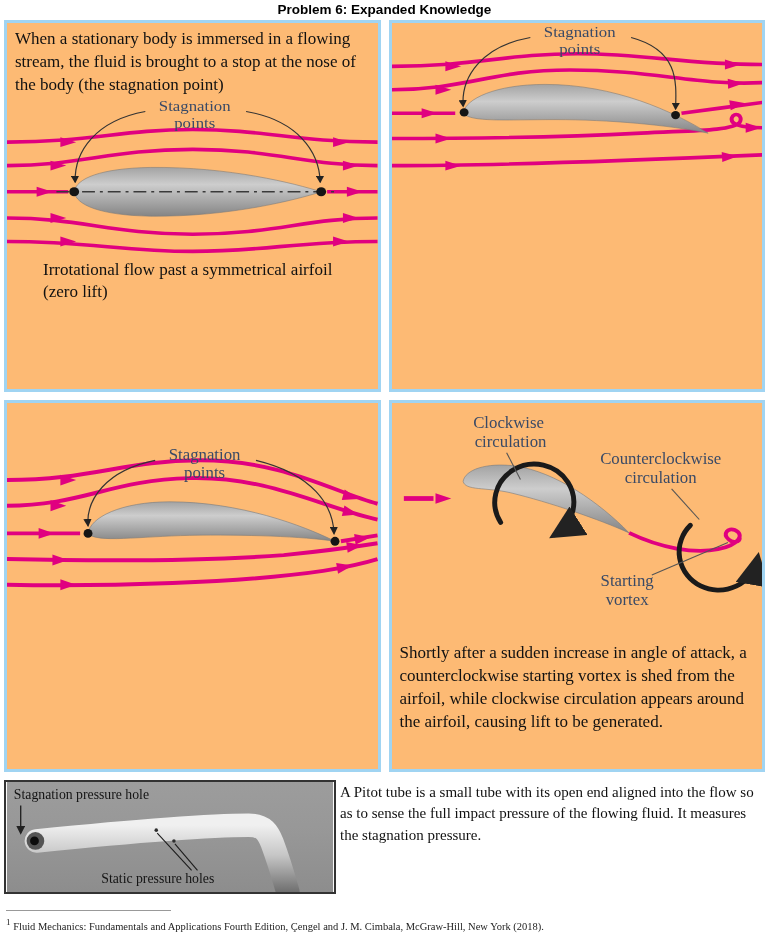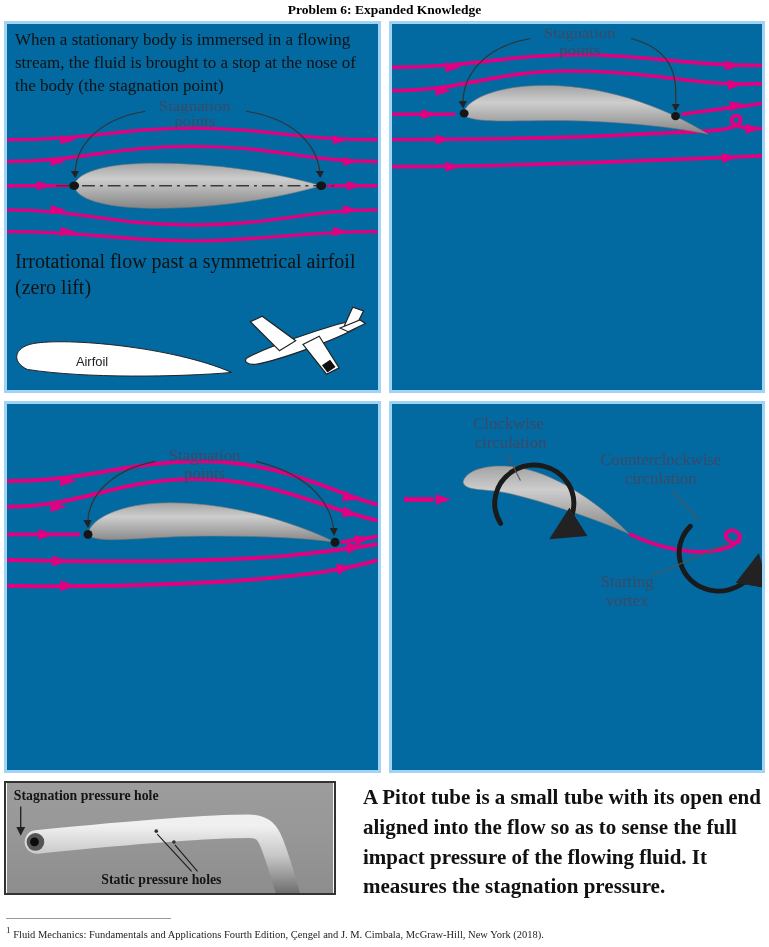--- a/index.html
+++ b/index.html
@@ -3,42 +3,42 @@
 <meta charset="utf-8">
 <style>
   :root{
     --blue:#a0d4f2;
     --magenta:#e00080;
     --dlabel:#3a4a66;
     --ink:#111;
   }
   html,body{margin:0;padding:0;background:#fff;}
   body{width:769px;font-family:"Liberation Serif",serif;color:var(--ink);}
-  .title{font-family:Liberation Serif, serif;font-size:13.5px;font-weight:600;
+  .title{font-family:Liberation Sans, sans-serif;font-size:13.5px;font-weight:600;
          text-align:center;margin:2px 0 3px 0;color:#000;}
   .grid{display:grid;grid-template-columns:1fr 1fr;gap:8px;padding:0 4px;grid-auto-rows:372px;}
-  .panel{border:3px solid var(--blue);background:#0369a1;box-sizing:border-box;
+  .panel{border:3px solid var(--blue);background:#fdba74;box-sizing:border-box;
          display:flex;flex-direction:column;overflow:hidden;}
   .ptext{font-size:17px;line-height:1.35;padding:5px 6px 0 8px;}
-  .caption{font-size:20px;line-height:1.3;padding:4px 6px 0 8px;}
+  .caption{font-size:17px;line-height:1.3;padding:4px 6px 0 8px;margin-left:28px;}
   svg.diagram{display:block;width:100%;}
   .dlabel{font-family:"Liberation Serif",serif;font-size:17px;fill:var(--dlabel);}
   .sline{stroke:var(--magenta);stroke-width:4;fill:none;}
   .sarr{fill:var(--magenta);}
   .pointer{stroke:#333;stroke-width:1.2;fill:none;}
   .plain-pointer{stroke:#555;stroke-width:1.1;fill:none;}
   .dot{fill:#151515;}
   .foil{fill:url(#gfoil);stroke:#7a7a7a;stroke-width:0.6;}
   .outline{fill:#fff;stroke:#222;stroke-width:1.3;}
   .figrow{display:flex;justify-content:space-between;align-items:flex-end;
           margin-top:auto;padding:0 4px 4px 2px;}
   .circ{stroke:#1a1a1a;stroke-width:5;fill:none;stroke-linecap:round;}
-  .bottom{display:flex;gap:23px;padding:8px 2px 0 4px;align-items:flex-start;font-weight:bold;}
+  .bottom{display:flex;gap:0;padding:8px 2px 0 4px;align-items:flex-start;}
   .photo{border:2px solid #333;display:block;}
-  .pitot-text{flex:1;font-size:21px;line-height:1.42;padding:2px 2px 0 4px;}
+  .pitot-text{flex:1;font-size:15px;line-height:1.42;padding:2px 2px 0 4px;}
   .plabel{font-family:"Liberation Serif",serif;font-size:14px;fill:#141414;}
   .footrule{width:165px;border-top:1px solid #999;margin:16px 0 6px 6px;}
   .footnote{font-size:10.5px;margin:0 0 22px 6px;color:#222;}
   .footnote sup{font-size:9px;}
   .hiddefs{position:absolute;width:0;height:0;overflow:hidden;}
 </style>
 </head>
 <body>
 
 <svg class="hiddefs" aria-hidden="true">
@@ -90,34 +90,20 @@
       <path class="foil" d="M68,105 C70,90 95,79 145,78 C225,77 292,96 318,105 C292,114 225,133 145,132 C95,131 70,120 68,105 Z"></path>
       <path d="M50,105 H332" stroke="#3a3a3a" stroke-width="1.6" stroke-dasharray="13 5 3 5" fill="none"></path>
       <circle class="dot" cx="68" cy="105" r="5"></circle>
       <circle class="dot" cx="318" cy="105" r="5"></circle>
       <path class="pointer" marker-end="url(#mb)" d="M140,16 C90,26 68,60 69,94"></path>
       <path class="pointer" marker-end="url(#mb)" d="M242,16 C294,26 316,60 317,94"></path>
       <text class="dlabel" x="190" y="16" text-anchor="middle">Stagnation</text>
       <text class="dlabel" x="190" y="34" text-anchor="middle">points</text>
     </svg>
     <div class="caption">Irrotational flow past a symmetrical airfoil (zero lift)</div>
-    <div class="figrow">
-      <svg width="228" height="56" viewBox="0 0 300 62">
-        <path class="outline" d="M293,50 C215,16 75,4 32,12 C6,17 3,36 24,46 C100,58 225,56 293,50 Z"></path>
-        <text x="88" y="41" font-family="Liberation Sans, sans-serif" font-size="17" fill="#222">Airfoil</text>
-      </svg>
-      <svg width="134" height="86" viewBox="0 0 145 95">
-        <path class="outline" d="M6,64 C28,52 92,30 118,24 C130,21 134,25 127,31 C104,44 44,66 16,71 C7,72 2,68 6,64 Z"></path>
-        <path class="outline" d="M114,28 L123,8 L135,12 L126,30 Z"></path>
-        <path class="outline" d="M109,31 L131,22 L137,26 L118,35 Z"></path>
-        <path class="outline" d="M42,56 L10,24 L23,18 L60,45 Z"></path>
-        <path class="outline" d="M68,49 L94,82 L108,75 L86,40 Z"></path>
-        <path d="M89,72 L95,80 L104,74 L98,66 Z" fill="#111"></path>
-      </svg>
-    </div>
   </div>
 
   <div class="panel">
     <svg class="diagram" viewBox="0 0 375 175" height="158" preserveAspectRatio="none">
       <g>
         <path class="sline" d="M0,48 C85,48 115,34 188,34 C262,34 292,46 375,46"></path>
         <path class="sline" d="M0,74 C75,74 100,52 180,52 C265,52 310,70 375,66"></path>
         <path class="sline" d="M0,100 H64"></path>
         <path class="sline" d="M293,100 C320,96 348,92 375,88"></path>
         <path class="sline" d="M0,128 C90,128 180,126 252,122 C300,119 344,120 352,110 C356,102 346,98 344,105 C342,112 352,116 375,116"></path>
@@ -188,20 +174,21 @@
       <path class="plain-pointer" d="M116,52 L130,80"></path>
       <path class="plain-pointer" d="M283,90 L311,122"></path>
       <path class="plain-pointer" d="M263,180 L340,146"></path>
       <text class="dlabel" x="118" y="26" text-anchor="middle">Clockwise</text>
       <text class="dlabel" x="120" y="46" text-anchor="middle">circulation</text>
       <text class="dlabel" x="272" y="64" text-anchor="middle">Counterclockwise</text>
       <text class="dlabel" x="272" y="84" text-anchor="middle">circulation</text>
       <text class="dlabel" x="238" y="192" text-anchor="middle">Starting</text>
       <text class="dlabel" x="238" y="212" text-anchor="middle">vortex</text>
     </svg>
+    <div class="ptext">Shortly after a sudden increase in angle of attack, a counterclockwise starting vortex is shed from the airfoil, while clockwise circulation appears around the airfoil, causing lift to be generated.</div>
   </div>
 </div>
 
 <div class="bottom">
   <svg class="photo" width="328" height="110" viewBox="0 0 332 112">
     <rect x="0" y="0" width="332" height="112" fill="#919191"></rect>
     <rect x="0" y="0" width="332" height="112" fill="url(#gtube)" opacity="0.12"></rect>
     <path d="M30,60 C90,54 200,44 246,44 C262,44 266,52 270,62 C276,78 282,98 286,112" stroke="url(#gtube)" stroke-width="24" stroke-linecap="round" fill="none"></path>
     <circle cx="29" cy="60" r="9" fill="#555"></circle>
     <circle cx="28" cy="60" r="4.5" fill="#0c0c0c"></circle>

